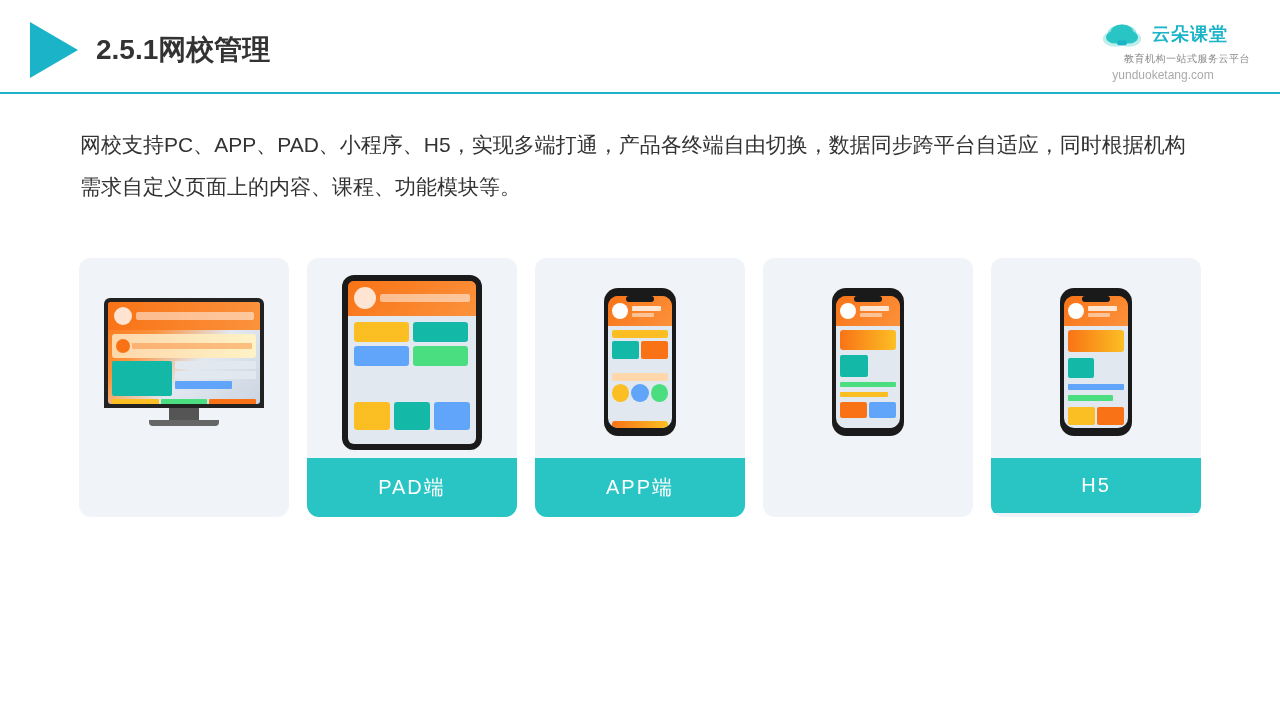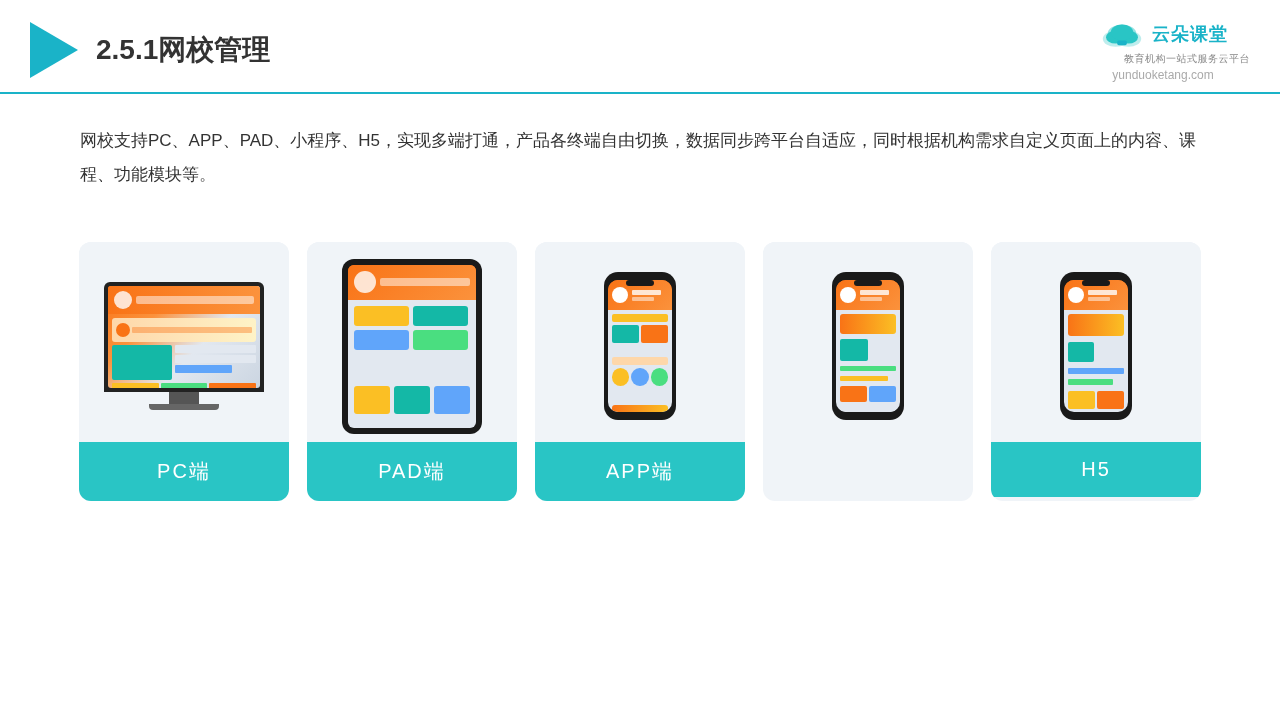--- a/index.html
+++ b/index.html
@@ -65,21 +65,21 @@
       margin-left: 48px;
     }
     .brand-url {
       font-size: 12px;
       color: #aaa;
     }
 
     
     .description {
       padding: 30px 80px 20px 80px;
-      font-size: 17px;
+      font-size: 21px;
       color: #333;
       line-height: 2;
     }
 
     
     .cards-section {
       display: flex;
       justify-content: center;
       gap: 18px;
       padding: 20px 60px 0 60px;
@@ -325,21 +325,20 @@
                 <div style="flex:1;height:6px;background:#f97316;border-radius:1px;"></div>
               </div>
 
             </div>
           </div>
         </div>
         <div class="pc-stand"></div>
         <div class="pc-base"></div>
       </div>
     </div>
-    <div class="card-label">PC端</div>
   </div>
 
   <div class="card">
     <div class="card-image-area">
       <div class="tablet-mockup">
         <div class="tablet-body">
           <div class="tablet-screen">
             <div class="tablet-screen-top">
               <div style="display:flex;align-items:center;padding:4px 6px;gap:4px;height:100%;">
                 <div style="width:22px;height:22px;border-radius:50%;background:#fff;opacity:0.8;"></div>

